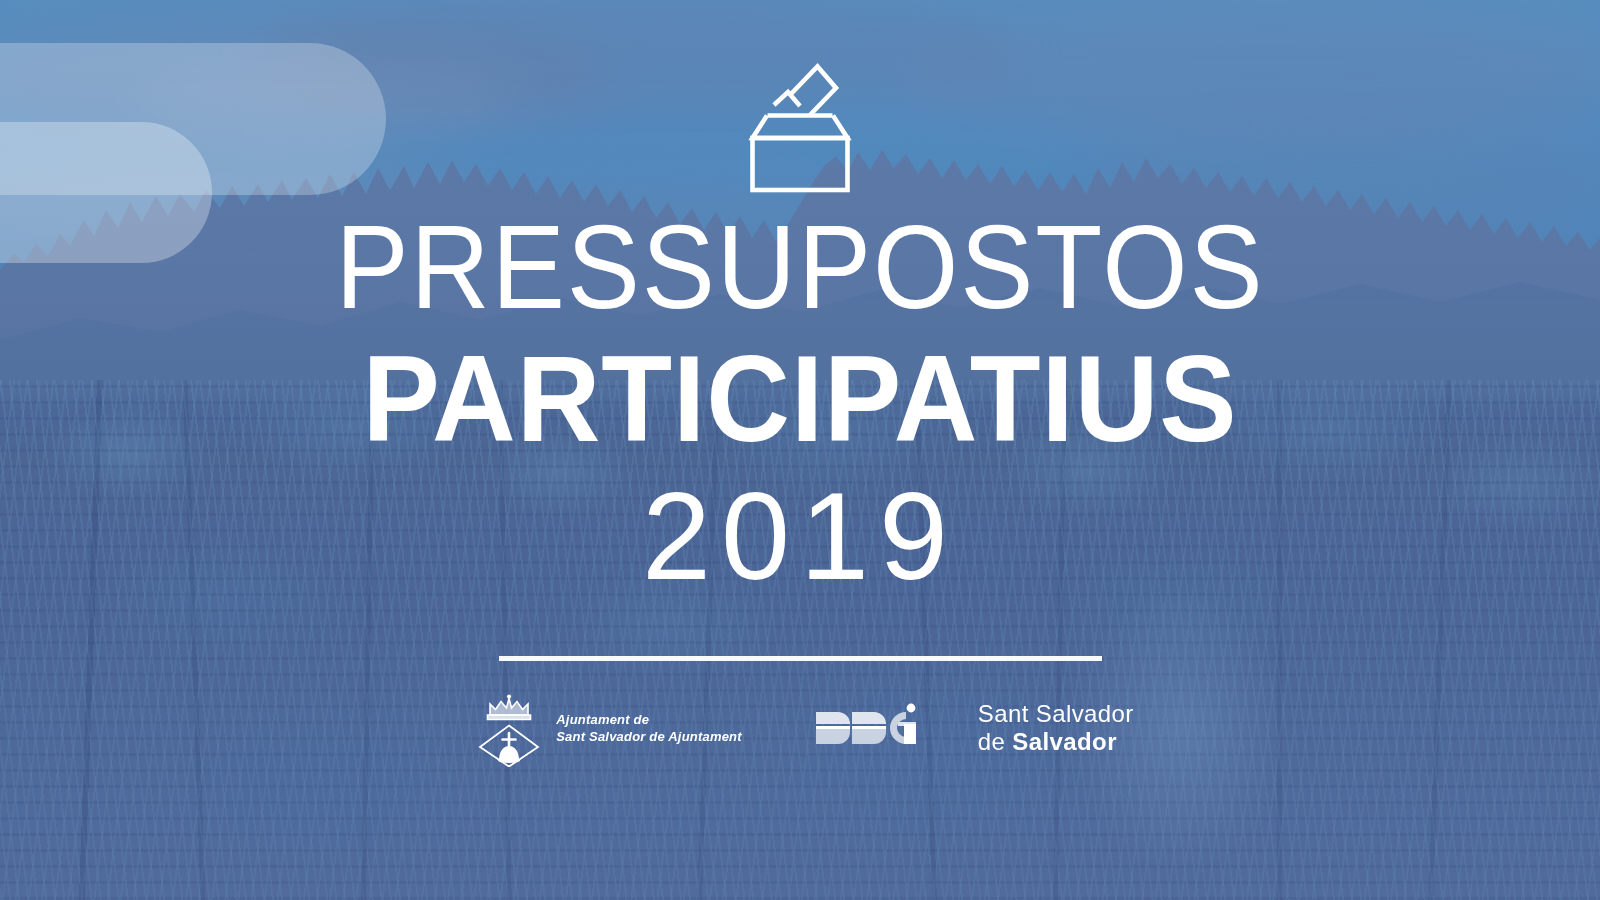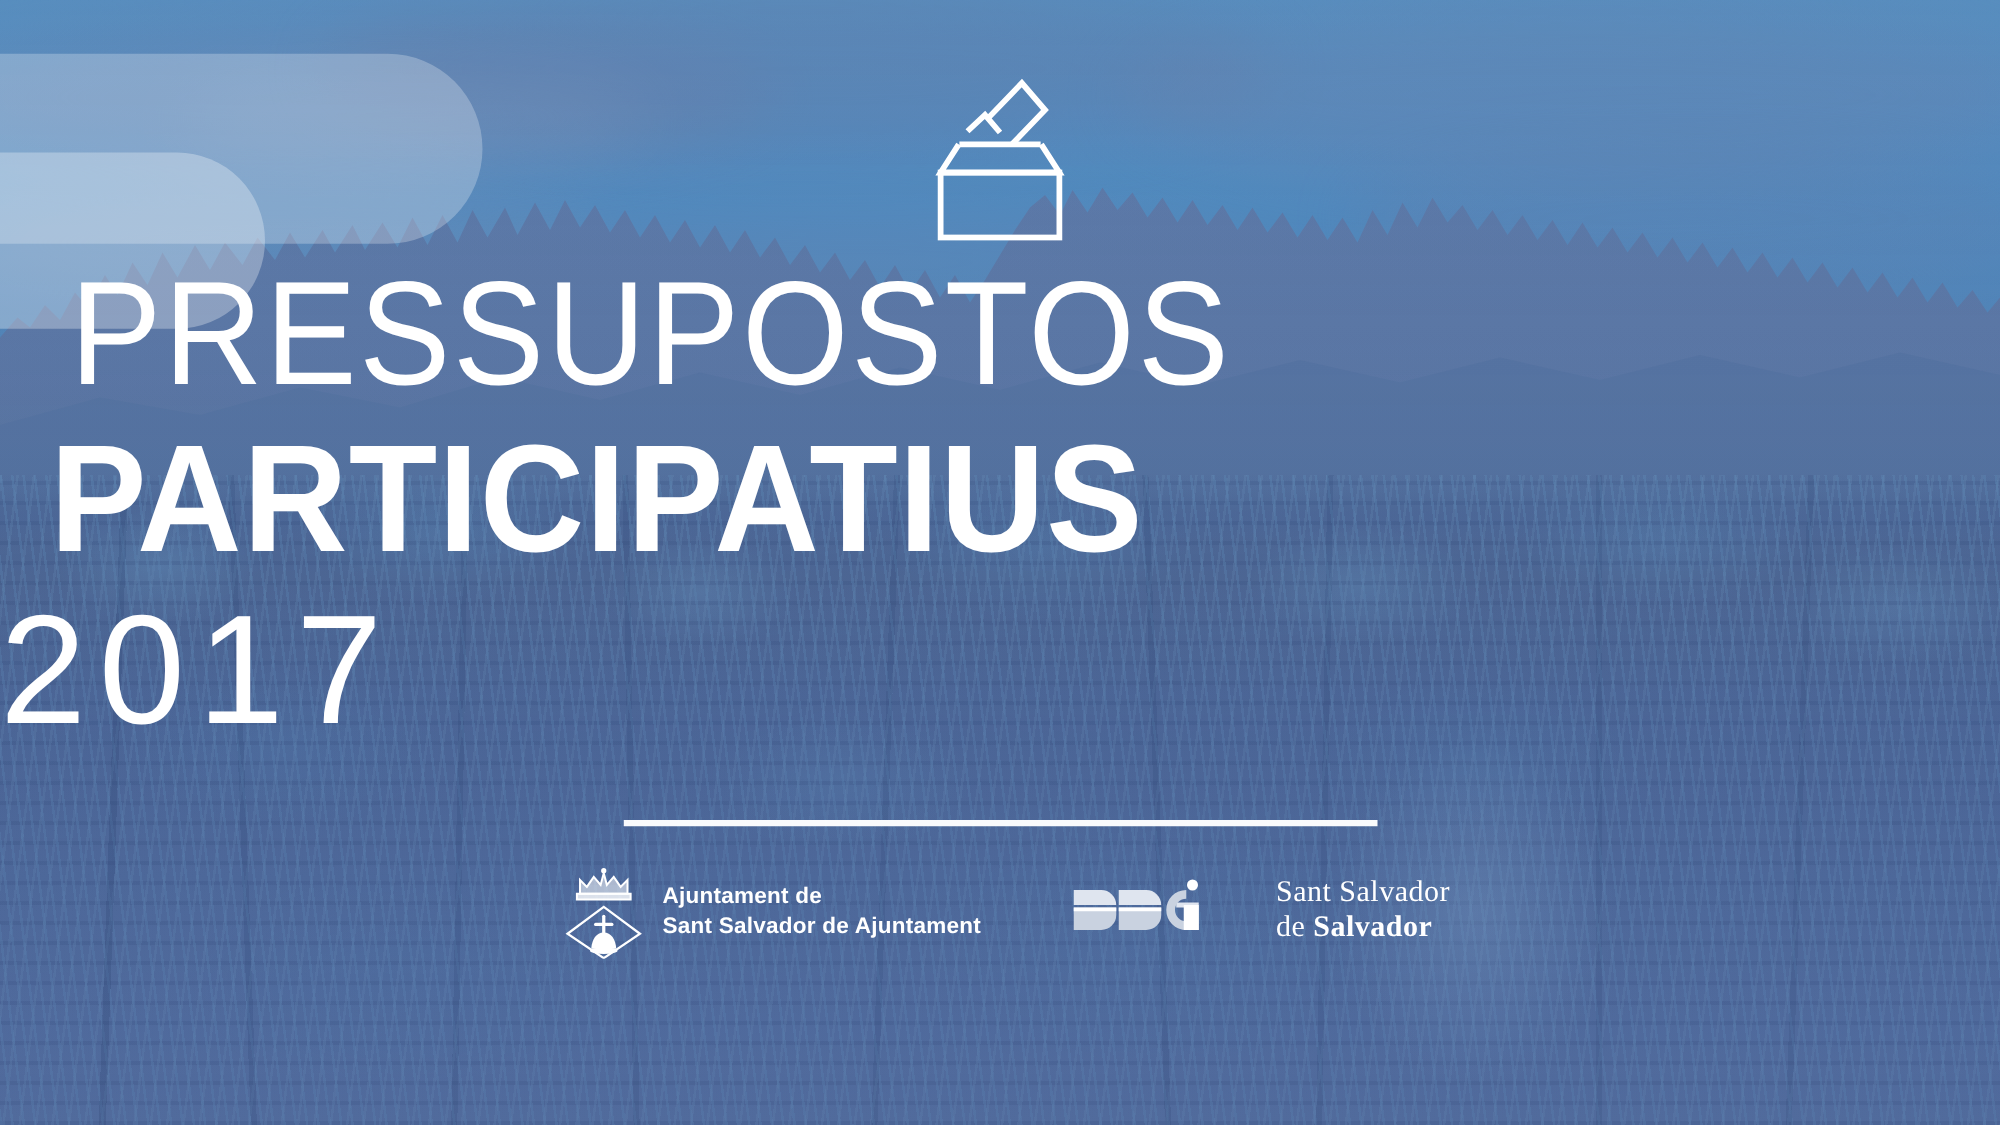--- a/index.html
+++ b/index.html
@@ -137,21 +137,21 @@
 
   
   .content {
     position:absolute; inset:0;
     display:flex; flex-direction:column; align-items:center;
   }
 
   .ballot-icon { margin-top:58px; width:112px; height:140px; }
   .ballot-icon svg { display:block; width:112px; height:140px; }
 
-  .titles { margin-top:10px; text-align:left; width:100%; }
+  .titles { margin-top:10px; text-align:center; width:100%; }
 
   .t-line1, .t-line3 {
     font-family:"Liberation Sans Narrow","Liberation Sans", sans-serif;
     color:#ffffff;
     font-weight:300;
     line-height:1;
     white-space:nowrap;
   }
   .t-line1 {
     font-size:118px;
@@ -196,32 +196,33 @@
     padding-left:10px;
   }
 
   .logo-ajuntament { display:flex; align-items:center; gap:14px; }
   .crest { width:66px; height:78px; }
   .crest svg { display:block; width:66px; height:78px; }
   .aj-text {
     color:#ffffff;
     font-family:"Liberation Sans", sans-serif;
     font-weight:bold;
-    font-size:18px;
+    font-size:13px;
     line-height:1.34;
     letter-spacing:.2px;
     white-space:nowrap;
+    font-style:italic;
   }
 
   .logo-ssg { display:flex; align-items:center; gap:14px; }
   .ssg-mark { width:108px; height:52px; }
   .ssg-mark svg { display:block; width:108px; height:52px; }
   .ssg-text {
     color:#ffffff;
-    font-family:Liberation Serif, serif;
+    font-family:Liberation Sans, sans-serif;
     line-height:1.18;
     white-space:nowrap;
     margin-left:44px;
   }
   .ssg-l1 { font-size:24px; font-weight:300; letter-spacing:.4px; }
   .ssg-l2 { font-size:24px; font-weight:300; letter-spacing:.4px; }
   .ssg-l2 b { font-weight:bold; }
 </style>
 </head>
 <body>
@@ -300,21 +301,21 @@
           <path d="M23 57.5 L8.5 80 L103.5 80 L89 57.5"></path>
 
           <rect x="8.5" y="80" width="95" height="52"></rect>
         </g>
       </svg>
     </div>
 
     <div class="titles">
       <div class="t-line1">PRESSUPOSTOS</div>
       <div class="t-line2">PARTICIPATIUS</div>
-      <div class="t-line3">2017</div>
+      <div class="t-line3">2019</div>
     </div>
 
     <div class="divider"></div>
 
     <div class="logos">
 
       <div class="logo-ajuntament">
         <div class="crest">
           <svg viewBox="0 0 66 78" aria-hidden="true">
             <g stroke="#ffffff" fill="none" stroke-width="1.6">

